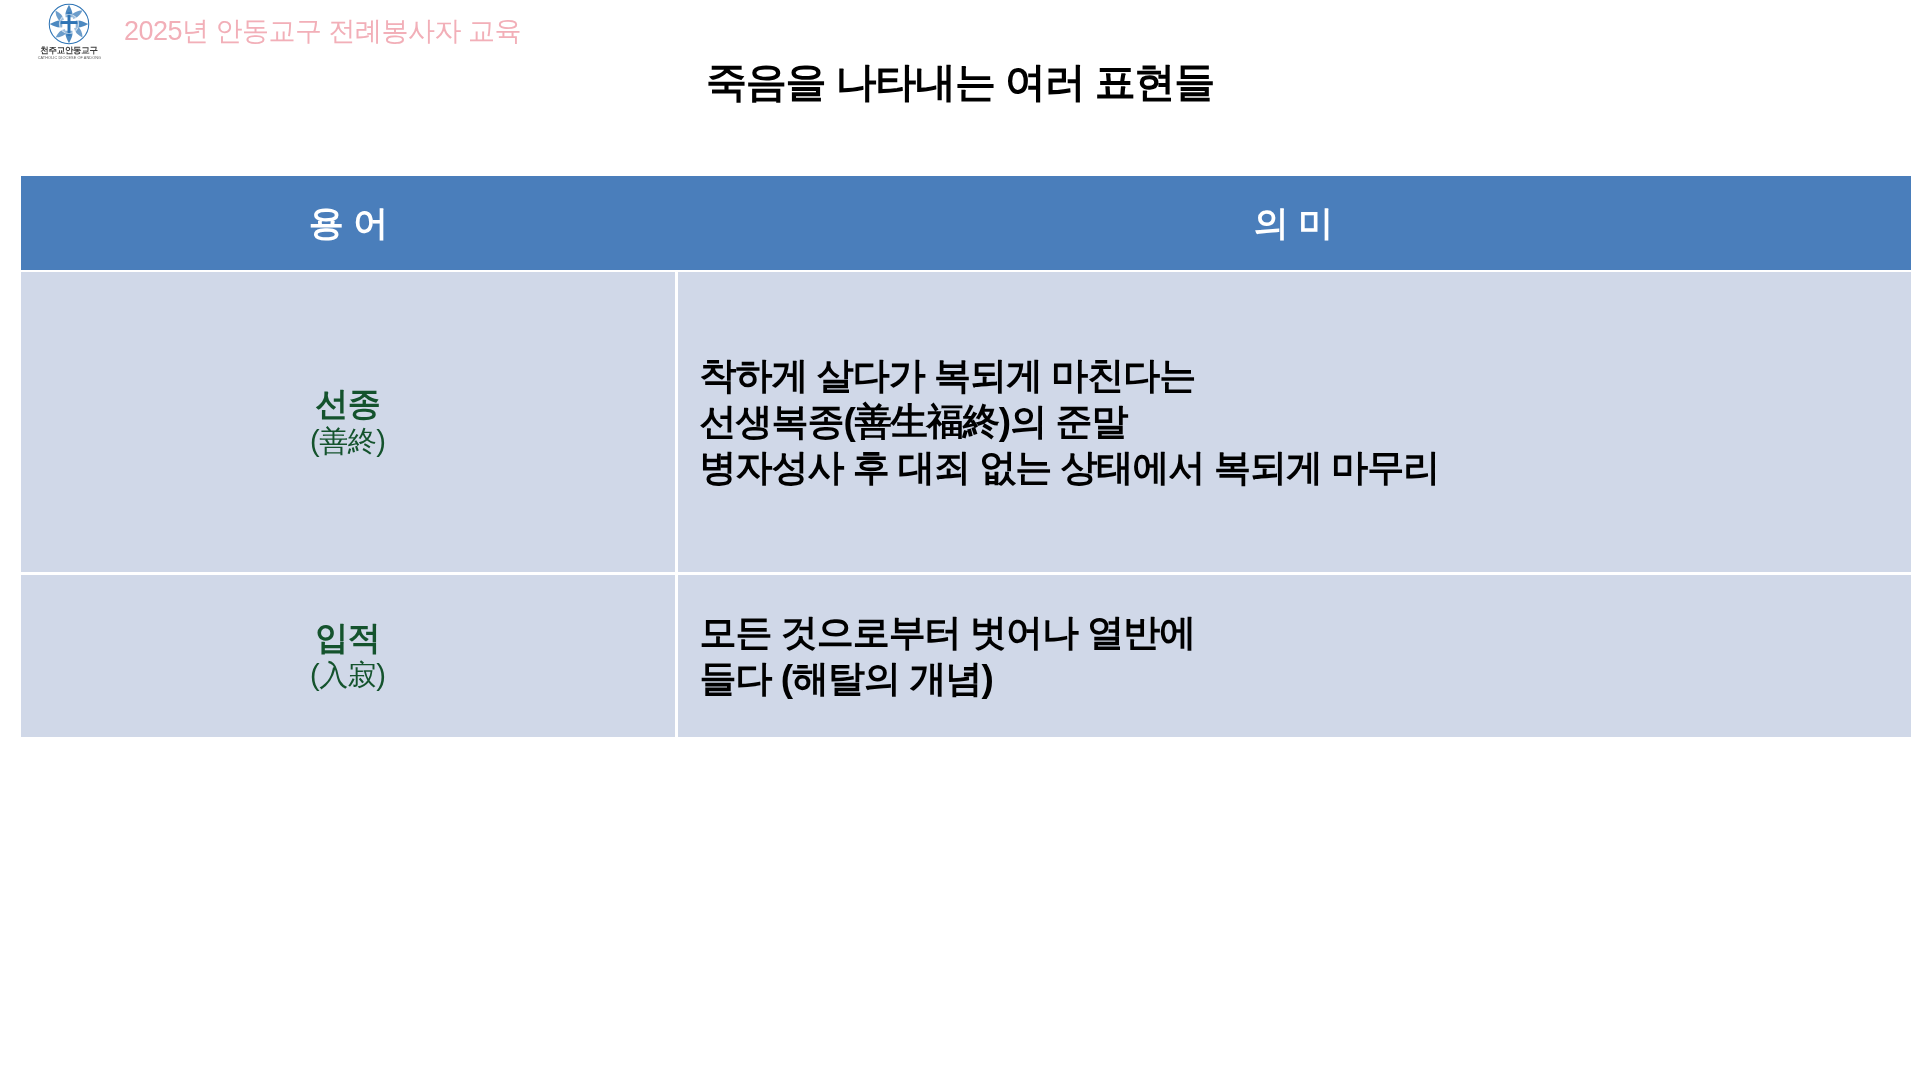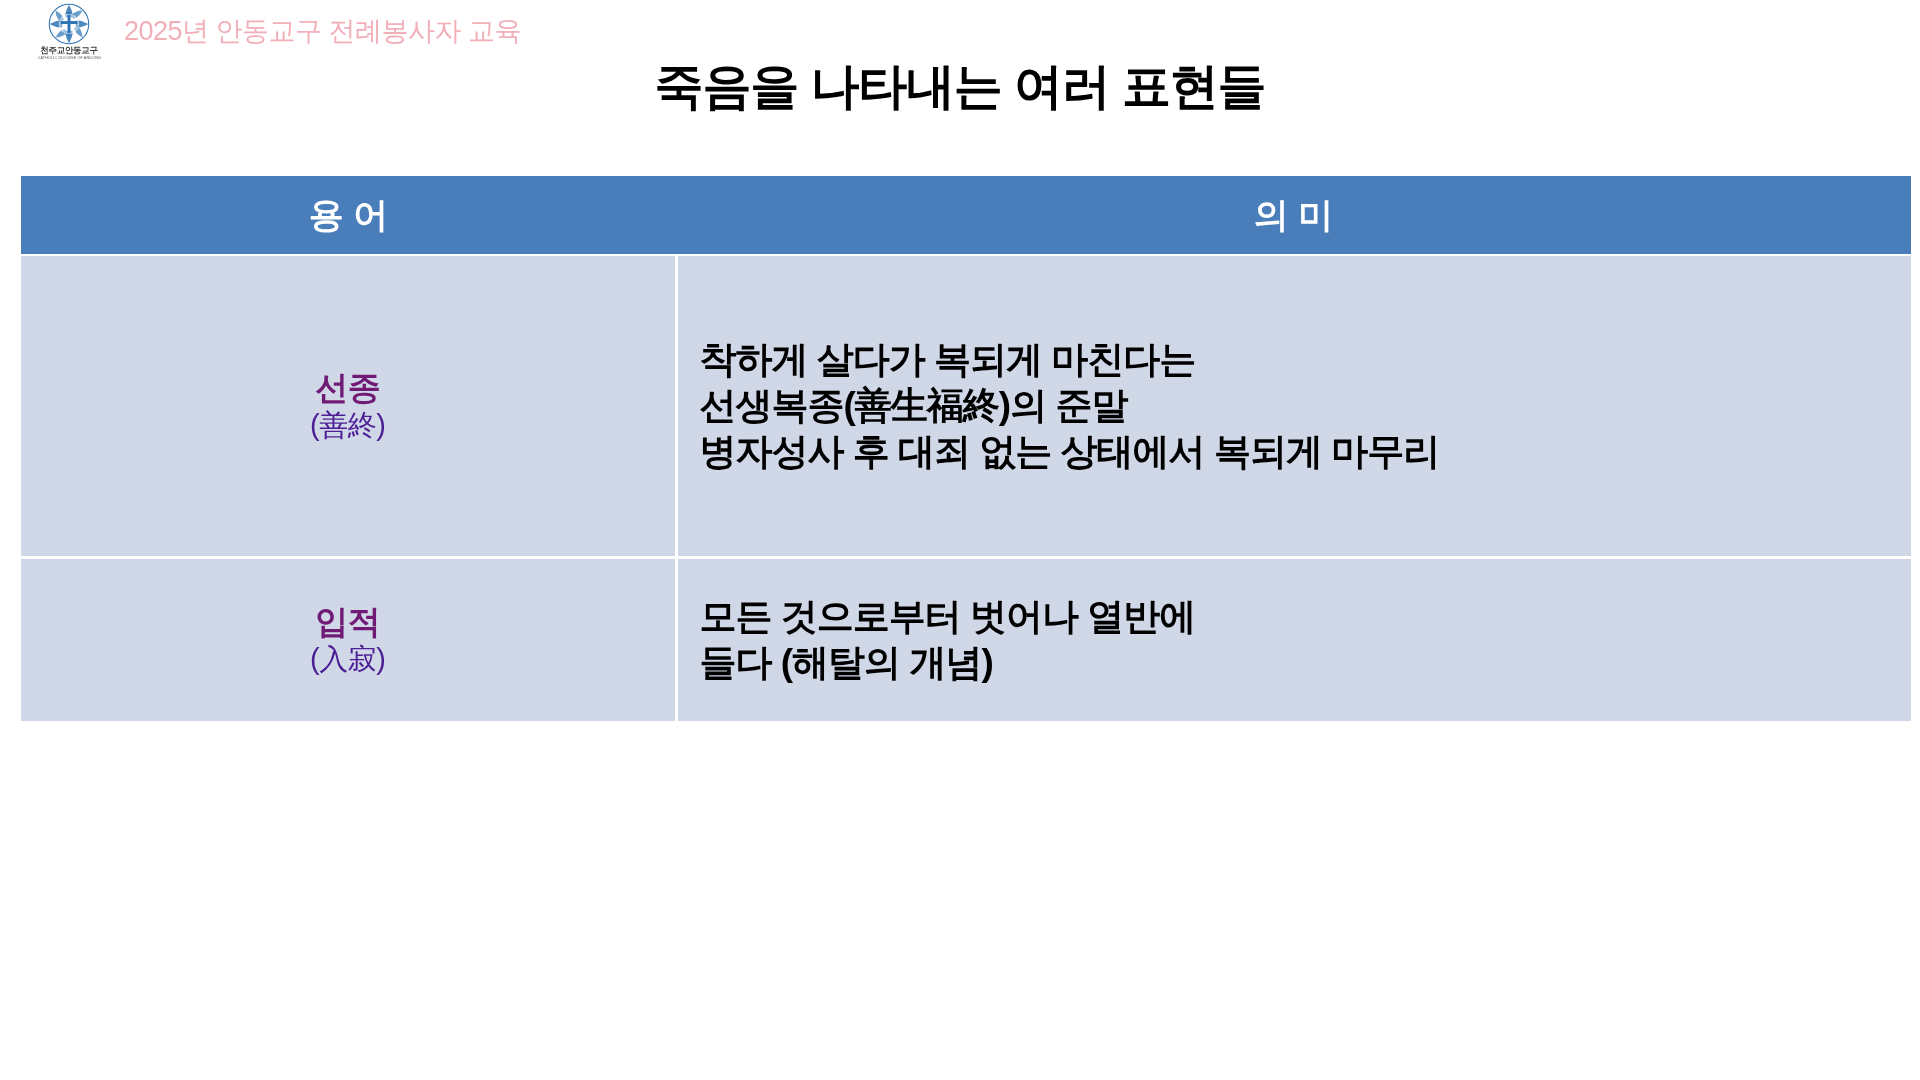--- a/index.html
+++ b/index.html
@@ -61,21 +61,21 @@
     white-space: nowrap;
   }
 
   
   #slide-title {
     position: absolute;
     top: 60px;
     left: 0;
     width: 1920px;
     text-align: center;
-    font-size: 49px;
+    font-size: 41px;
     font-weight: bold;
     color: #000000;
     letter-spacing: -1.2px;
     line-height: 1.1;
   }
 
   
   #terms-table {
     position: absolute;
     top: 176px;
@@ -88,21 +88,21 @@
   #terms-table col.col-mean  { width: 1235px; }
 
   #terms-table thead th {
     background: #4a7ebb;
     color: #ffffff;
     height: 78px;
     font-size: 35px;
     font-weight: bold;
     letter-spacing: 0px;
     border: none;
-    padding: 0;
+    padding: 8px;
     vertical-align: middle;
   }
   #terms-table thead th.th-term { text-align: center; }
   #terms-table thead th.th-mean { }
   #terms-table thead tr { border-bottom: 2px solid #ffffff; }
 
   #terms-table tbody td {
     padding: 0;
     border-bottom: 3px solid #ffffff;
     vertical-align: middle;
@@ -110,29 +110,29 @@
   #terms-table tbody tr.shade-dark td { background: #d0d8e8; }
   #terms-table tbody tr.shade-light td { background: #e8ecf5; }
 
   td.cell-term {
     text-align: center;
     border-right: 3px solid #ffffff;
   }
   .term-main {
     font-size: 33px;
     font-weight: bold;
-    color: #701a75;
+    color: #14532d;
     line-height: 1.18;
     letter-spacing: -0.5px;
     white-space: pre-line;
   }
   .term-hanja {
     font-size: 29px;
     font-weight: normal;
-    color: #4c1d95;
+    color: #14532d;
     line-height: 1.2;
     letter-spacing: -0.5px;
   }
   .term-hanja:empty { display: none; }
 
   td.cell-mean {
     padding-left: 22px !important;
     text-align: left;
   }
   .mean-text {

